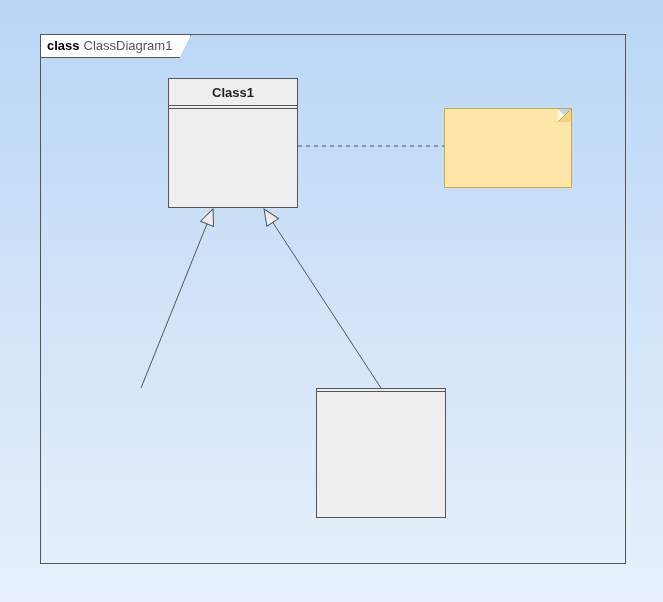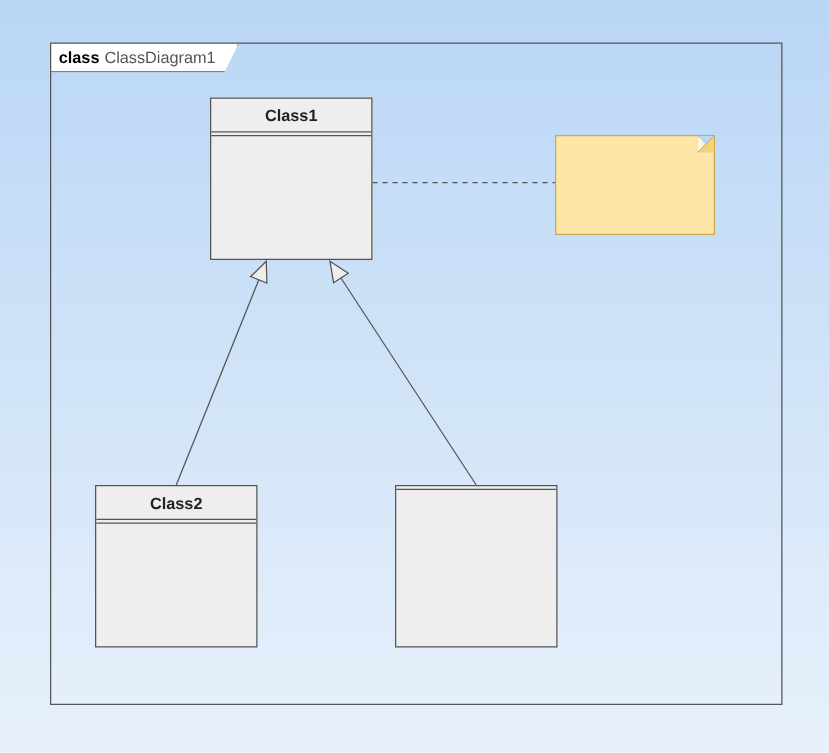--- a/index.html
+++ b/index.html
@@ -119,24 +119,20 @@
   <div class="frame"></div>
   <div class="frame-tab">
     <span class="kw">class</span><span class="name">ClassDiagram1</span>
   </div>
 
   <div class="class-box" style="left:168px; top:78px; width:130px; height:130px;">
     <div class="class-header">Class1</div>
     <div class="class-sep"></div>
   </div>
 
-  <div class="class-box" style="left:76px; top:388px; width:130px; height:130px;">
-    <div class="class-header">Class2</div>
-    <div class="class-sep"></div>
-  </div>
 
   <div class="class-box" style="left:316px; top:388px; width:130px; height:130px;">
     <div class="class-sep"></div>
   </div>
 
   <div class="note" style="left:444px; top:108px; width:128px; height:80px;">
     <div class="note-fold"></div>
     <span></span>
   </div>
 

